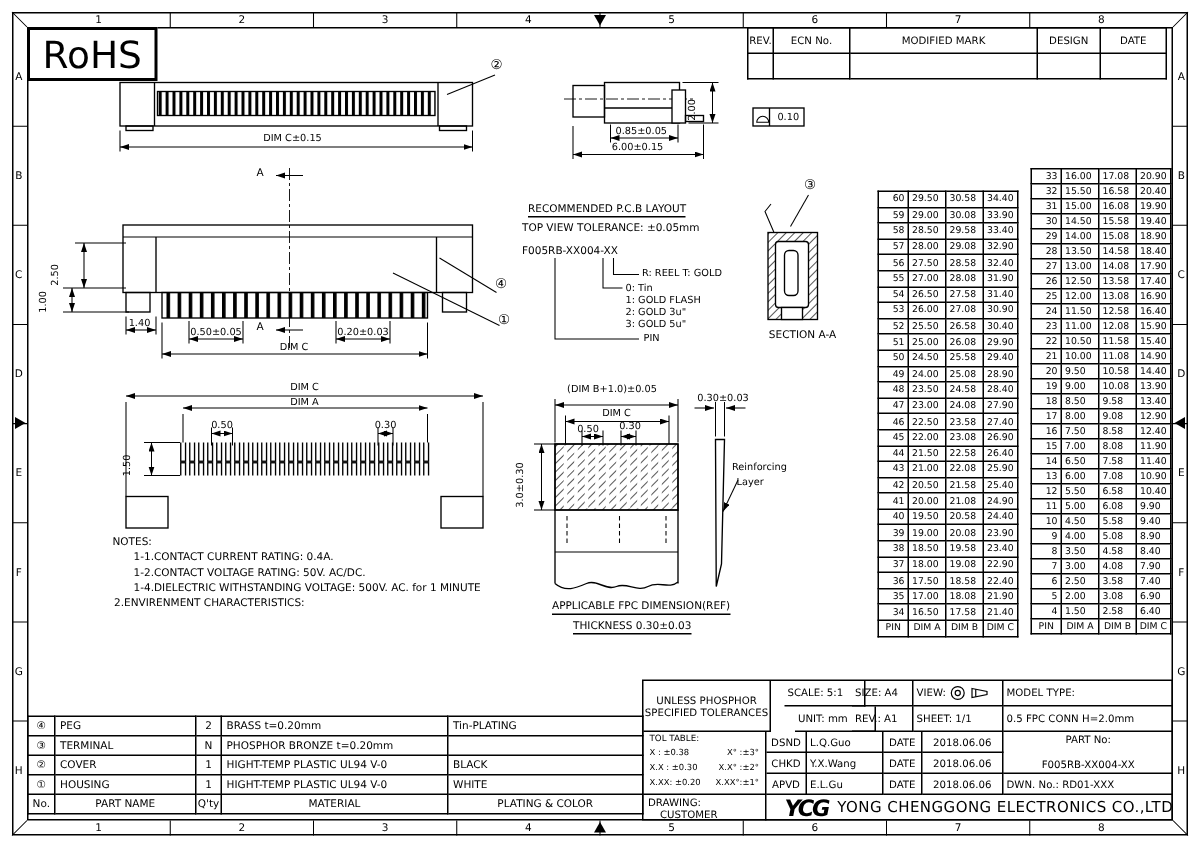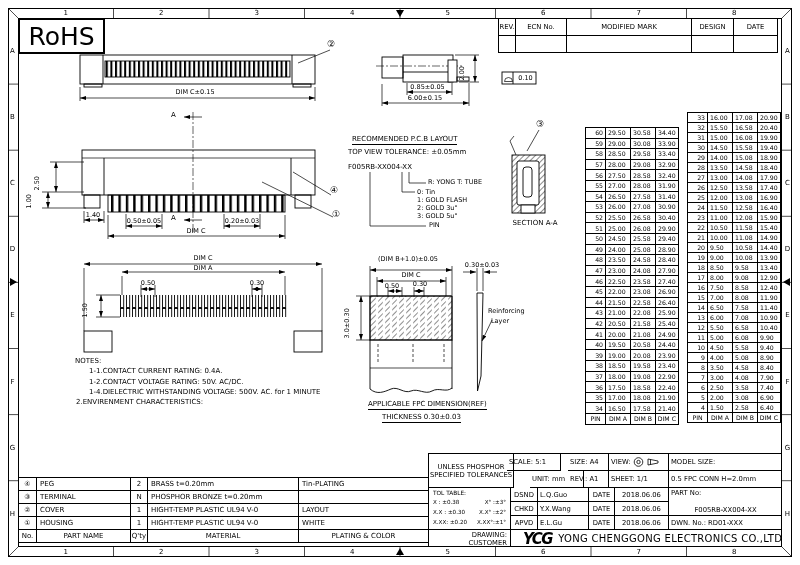--- a/index.html
+++ b/index.html
@@ -330,21 +330,21 @@
   <span class="lbl f7 c" style="left:504px;top:219px;width:62px">SECTION A-A</span>
 
   <span class="cal" style="left:327px;top:40px">②</span>
   <span class="cal" style="left:330px;top:186px">④</span>
   <span class="cal" style="left:332px;top:210px">①</span>
   <span class="cal" style="left:536px;top:120px">③</span>
 
   <span class="lbl f7 ul" style="left:352px;top:135px">RECOMMENDED P.C.B LAYOUT</span>
   <span class="lbl f7" style="left:348px;top:148px">TOP VIEW TOLERANCE: ±0.05mm</span>
   <span class="lbl f7" style="left:348px;top:163px">F005RB-XX004-XX</span>
-  <span class="lbl" style="left:428px;top:179px">R: YONG   T: TUBE</span>
+  <span class="lbl" style="left:428px;top:179px">R: REEL   T: GOLD</span>
   <span class="lbl" style="left:417px;top:189px">0: Tin</span>
   <span class="lbl" style="left:417px;top:197px">1: GOLD FLASH</span>
   <span class="lbl" style="left:417px;top:205px">2: GOLD 3u"</span>
   <span class="lbl" style="left:417px;top:213px">3: GOLD 5u"</span>
   <span class="lbl" style="left:429px;top:222px">PIN</span>
 
   <div id="notes">
       <div class="note-line n0">NOTES:</div>
       <div class="note-line n2">1-1.CONTACT CURRENT RATING:  0.4A.</div>
       <div class="note-line n3">1-2.CONTACT VOLTAGE RATING: 50V. AC/DC.</div>
@@ -748,21 +748,21 @@
           <td class="c1">TERMINAL</td>
           <td class="c2">N</td>
           <td class="c3">PHOSPHOR BRONZE t=0.20mm</td>
           <td class="c4"></td>
         </tr>
         <tr>
           <td class="c0">②</td>
           <td class="c1">COVER</td>
           <td class="c2">1</td>
           <td class="c3">HIGHT-TEMP PLASTIC UL94 V-0</td>
-          <td class="c4">LAYOUT</td>
+          <td class="c4">BLACK</td>
         </tr>
         <tr>
           <td class="c0">①</td>
           <td class="c1">HOUSING</td>
           <td class="c2">1</td>
           <td class="c3">HIGHT-TEMP PLASTIC UL94 V-0</td>
           <td class="c4">WHITE</td>
         </tr>
         <tr class="hdr">
           <td class="c0">No.</td>
@@ -772,34 +772,34 @@
           <td class="c4">PLATING &amp; COLOR</td>
         </tr>
       </tbody>
   </table>
 
   <div id="tb">
     <div class="tbc col" style="left:0;top:0;width:85px;height:34px">
       <span>UNLESS PHOSPHOR</span>
       <span>SPECIFIED TOLERANCES</span>
     </div>
-    <div class="tbc" style="left:78px;top:0;width:54px;height:17px">SCALE: 5:1</div>
+    <div class="tbc" style="left:94px;top:0;width:54px;height:17px">SCALE: 5:1</div>
     <div class="tbc" style="left:139px;top:0;width:41px;height:17px">SIZE:  A4</div>
     <div class="tbc" style="left:180px;top:0;width:60px;height:17px">
       <span>VIEW:</span>
       <svg width="28" height="12" style="margin-left:2px">
         <g stroke="#000" fill="none" stroke-width="0.8">
           <circle cx="5.5" cy="6" r="4.3"></circle>
             <circle cx="5.5" cy="6" r="1.7"></circle>
           <path d="M15,3 L25,5 V7 L15,9 Z"></path>
             <line x1="17.5" y1="3.5" x2="17.5" y2="8.5"></line>
         </g>
       </svg>
     </div>
-    <div class="tbc" style="left:240px;top:0;width:113px;height:17px;border-right:none">MODEL SIZE:</div>
+    <div class="tbc" style="left:240px;top:0;width:113px;height:17px;border-right:none">MODEL TYPE:</div>
     <div class="tbc" style="left:101px;top:17px;width:54px;height:17px">UNIT:  mm</div>
     <div class="tbc" style="left:139px;top:17px;width:41px;height:17px">REV.:  A1</div>
     <div class="tbc" style="left:180px;top:17px;width:60px;height:17px">SHEET: 1/1</div>
     <div class="tbc" style="left:240px;top:17px;width:113px;height:17px;border-right:none">0.5 FPC CONN H=2.0mm</div>
 
     <div class="tbc" style="left:0;top:34px;width:82px;height:42px;align-items:flex-start">
       <div class="tol" style="width:100%">
         <div class="tt">TOL TABLE:</div>
         <div class="tr">
             <span>X  : ±0.38</span>
@@ -822,27 +822,27 @@
     <div class="tbc cc" style="left:186px;top:34px;width:54px;height:14px">2018.06.06</div>
     <div class="tbc cc" style="left:82px;top:48px;width:27px;height:14px">CHKD</div>
     <div class="tbc" style="left:109px;top:48px;width:51px;height:14px">Y.X.Wang</div>
     <div class="tbc cc" style="left:160px;top:48px;width:26px;height:14px">DATE</div>
     <div class="tbc cc" style="left:186px;top:48px;width:54px;height:14px">2018.06.06</div>
     <div class="tbc cc" style="left:82px;top:62px;width:27px;height:14px">APVD</div>
     <div class="tbc" style="left:109px;top:62px;width:51px;height:14px">E.L.Gu</div>
     <div class="tbc cc" style="left:160px;top:62px;width:26px;height:14px">DATE</div>
     <div class="tbc cc" style="left:186px;top:62px;width:54px;height:14px">2018.06.06</div>
 
-    <div class="tbc col" style="left:240px;top:34px;width:113px;height:28px;border-right:none;align-items:flex-start;justify-content:space-between;padding:1px 2px">
+    <div class="tbc col" style="left:240px;top:34px;width:113px;height:28px;border-right:none;align-items:center;justify-content:space-between;padding:1px 2px">
       <span>PART No:</span>
       <span style="align-self:center">F005RB-XX004-XX</span>
     </div>
     <div class="tbc" style="left:240px;top:62px;width:113px;height:14px;border-right:none">DWN. No.: RD01-XXX</div>
 
-    <div class="tbc col" style="left:0;top:76px;width:82px;height:17px;border-bottom:none;align-items:flex-end;padding:1px 3px">
+    <div class="tbc col" style="left:0;top:76px;width:82px;height:17px;border-bottom:none;align-items:flex-start;padding:1px 3px">
       <span>DRAWING:</span>
       <span style="margin-left:8px">CUSTOMER</span>
     </div>
     <div class="tbc" style="left:82px;top:76px;width:271px;height:17px;border-bottom:none;border-right:none">
       <span class="logo">YCG</span>
       <span class="cname">YONG CHENGGONG ELECTRONICS CO.,LTD.</span>
     </div>
   </div>
 
 </div>

